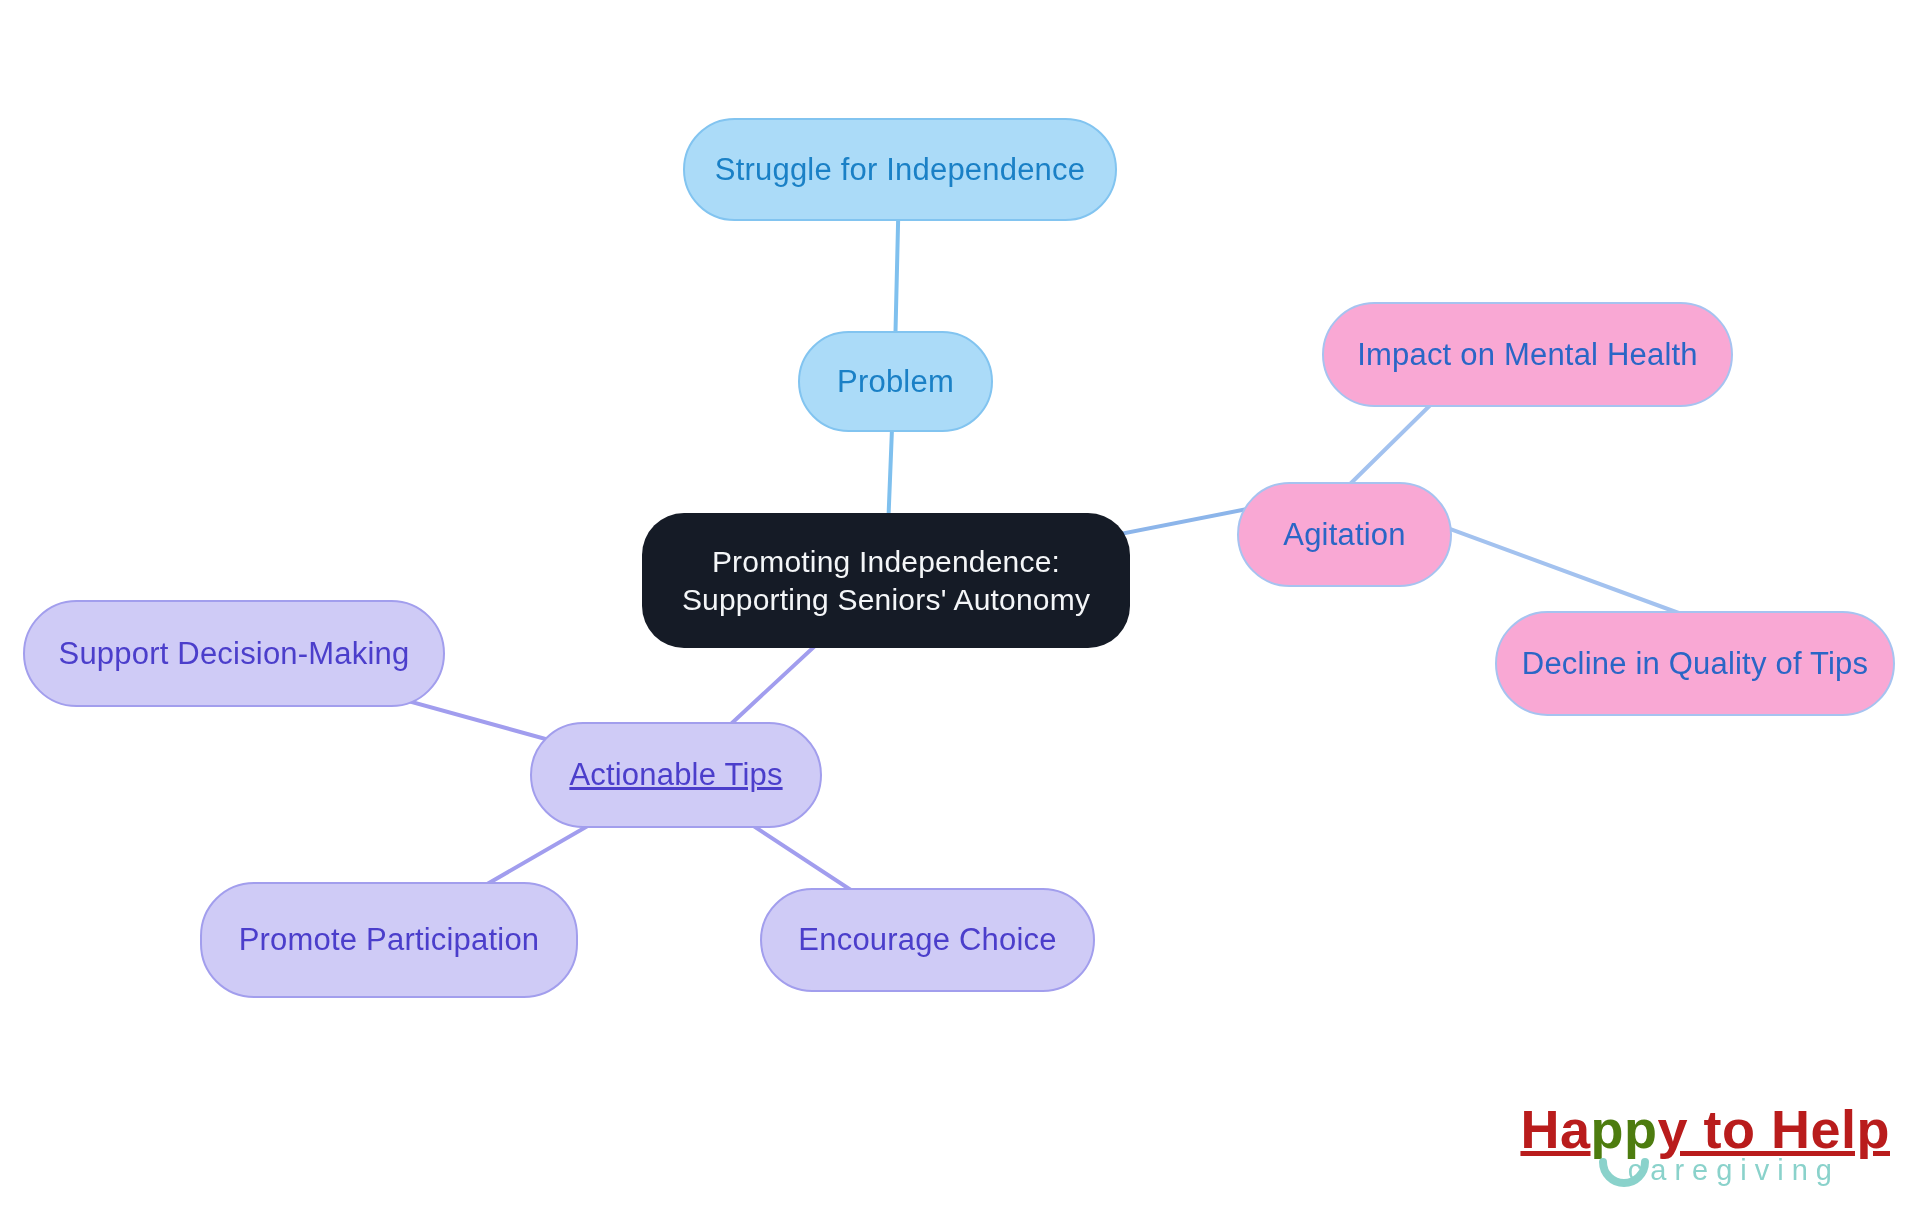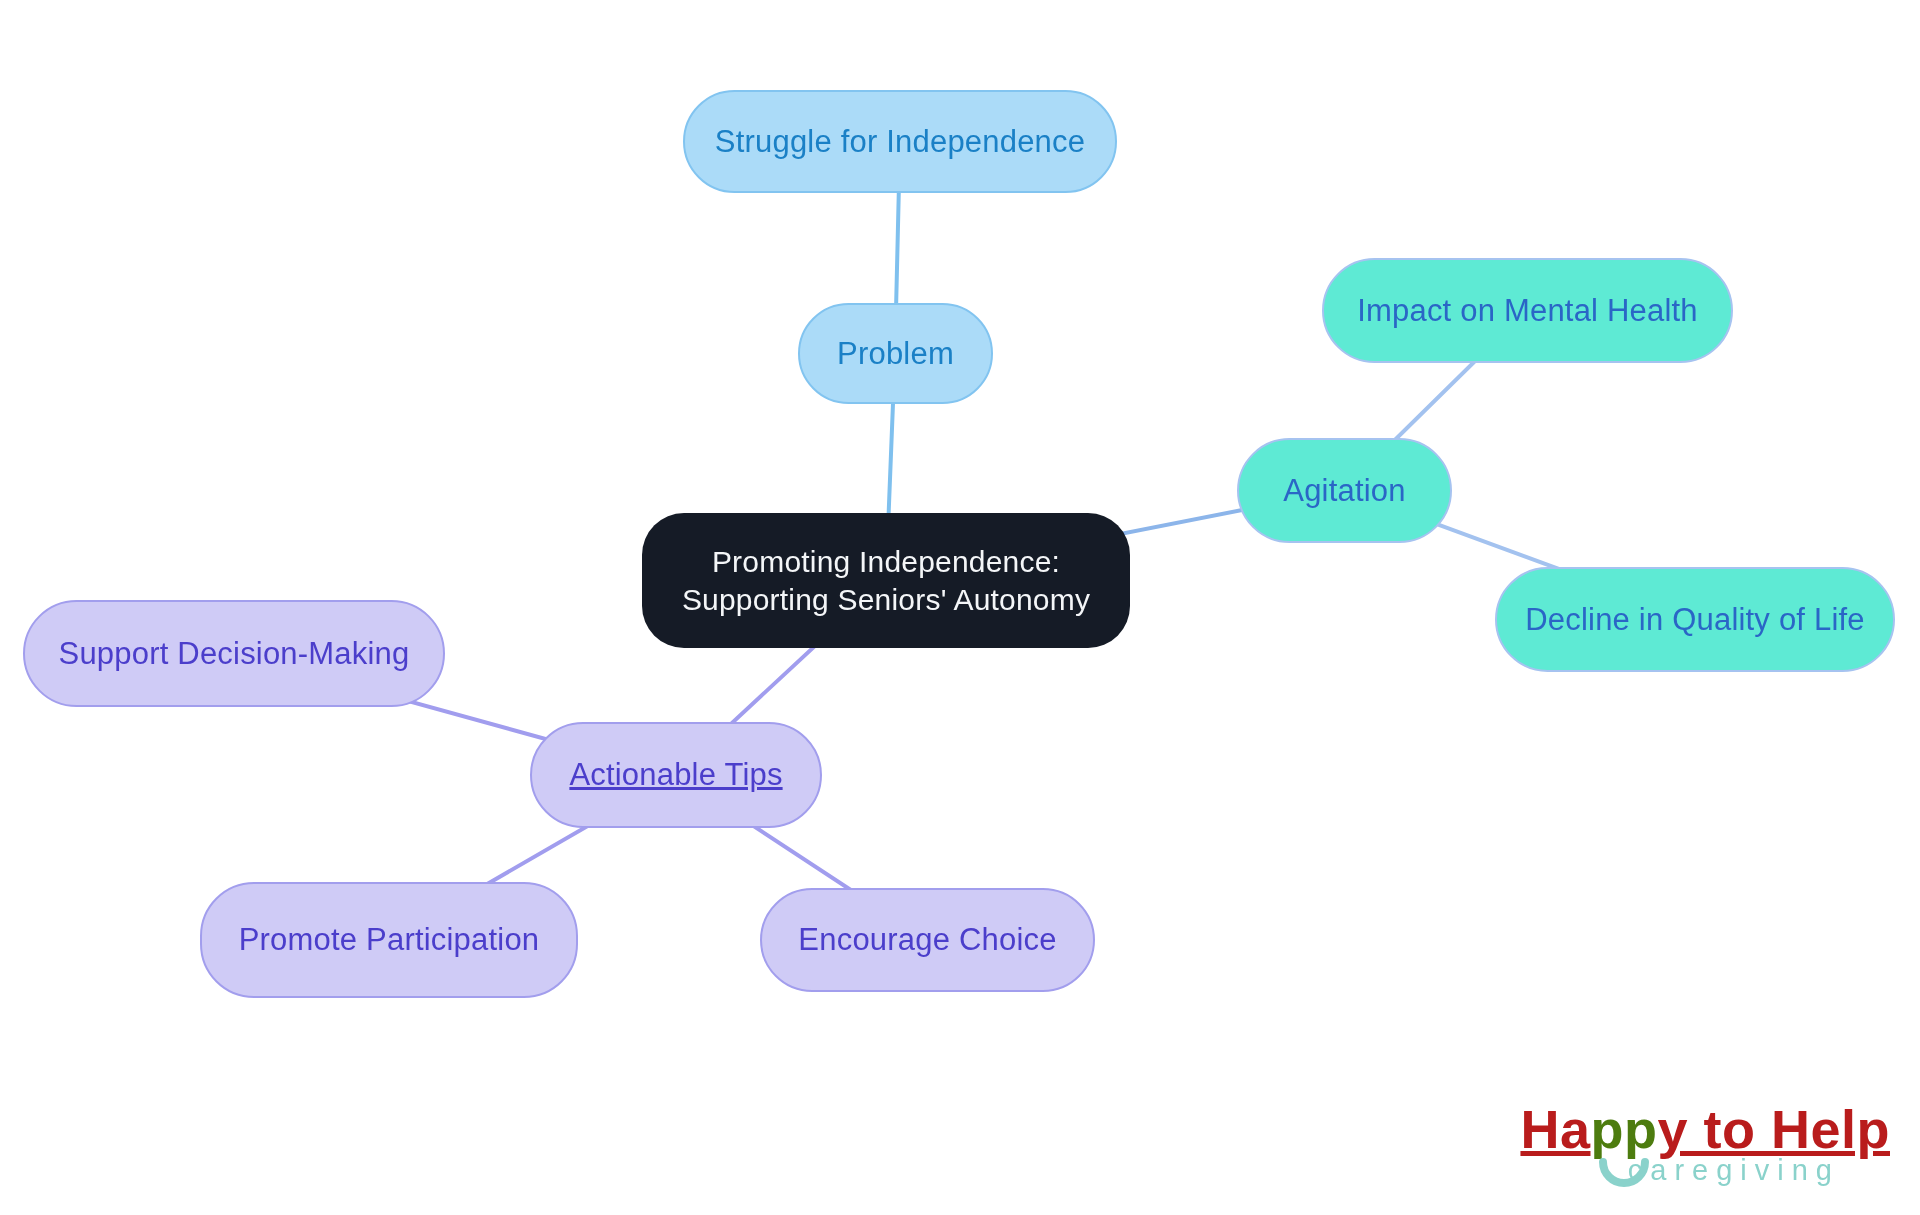--- a/index.html
+++ b/index.html
@@ -40,25 +40,27 @@
     text-align: center;
     border-radius: 54px;
     font-size: 31px;
     letter-spacing: 0.2px;
     white-space: nowrap;
   }
   .node.blue {
     background: #abdbf8;
     border: 2px solid #82c4f0;
     color: #1a80c6;
+    margin-top: 28px;
   }
   .node.pale {
-    background: #5eead4;
+    background: #f9a8d4;
     border: 2px solid #a6c3f0;
     color: #2a66c6;
+    margin-top: 44px;
   }
   .node.purple {
     background: #cfcbf6;
     border: 2px solid #a29eed;
     color: #4b3ecb;
     text-align: center;
   }
   .node.central {
     background: #151b26;
     color: #f4f6f8;
@@ -152,21 +154,21 @@
 
   <div class="node pale n-impact">
     <span>Impact on Mental Health</span>
   </div>
 
   <div class="node pale n-agitation">
     <span>Agitation</span>
   </div>
 
   <div class="node pale n-decline">
-    <span>Decline in Quality of Life</span>
+    <span>Decline in Quality of Tips</span>
   </div>
 
   <div class="node purple n-support">
     <span>Support Decision-Making</span>
   </div>
 
   <div class="node purple n-tips">
     <span>Actionable Tips</span>
   </div>
 

